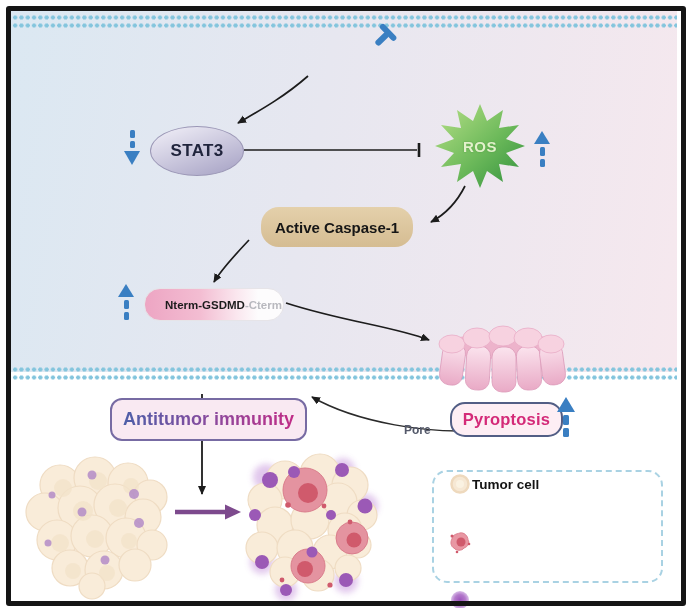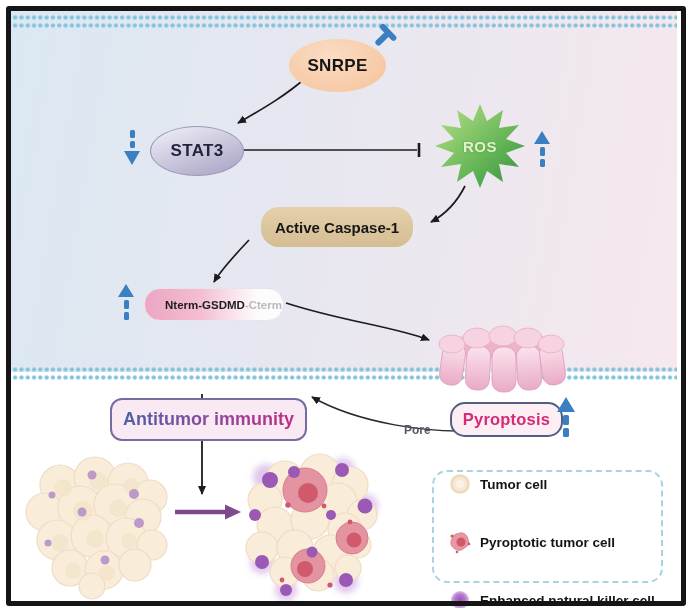--- a/index.html
+++ b/index.html
@@ -81,21 +81,21 @@
   
   .inhibitor{position:absolute;left:368px;top:25px;width:28px;height:28px;transform:rotate(46deg);z-index:3;}
   .inhibitor .bar{position:absolute;left:3px;top:2px;width:21px;height:5.5px;border-radius:3px;background:var(--accent-blue,#3a7fc2);}
   .inhibitor .stem{position:absolute;left:11px;top:6px;width:5.5px;height:16px;border-radius:3px;background:var(--accent-blue,#3a7fc2);}
   
   .legend{
     position:absolute;left:432px;top:470px;width:231px;height:113px;z-index:3;
     border:2px dashed #a9d2e3;border-radius:15px;background:#ffffff;
     display:flex;flex-direction:column;justify-content:center;gap:3px;padding:4px 0 4px 14px;box-sizing:border-box;
   }
-  .legend-row{display:flex;align-items:center;gap:8px;height:25px;margin-top:31px;}
+  .legend-row{display:flex;align-items:center;height:25px;margin-top:31px;}
   .legend-row .lbl{font-size:13.5px;font-weight:bold;color:#141414;white-space:nowrap;}
 </style>
 </head>
 <body>
 
 <div class="canvas">
 
   <div class="upper-bg"></div>
   <div class="membrane top"></div>
   <div class="membrane mid"></div>
@@ -261,23 +261,20 @@
           <circle cx="255" cy="515" r="6"></circle>
           <circle cx="331" cy="515" r="5"></circle>
         <circle cx="262" cy="562" r="7"></circle>
           <circle cx="312" cy="552" r="5.5"></circle>
           <circle cx="346" cy="580" r="7"></circle>
           <circle cx="286" cy="590" r="6"></circle>
       </g>
     </g>
   </svg>
 
-  <div class="node snrpe">
-    <span>SNRPE</span>
-  </div>
 
   <div class="inhibitor">
     <div class="bar"></div>
     <div class="stem"></div>
   </div>
 
   <div class="node stat3">
     <span>STAT3</span>
   </div>
 
@@ -337,31 +334,29 @@
       <span class="lbl">Tumor cell</span>
     </div>
     <div class="legend-row">
       <svg width="24" height="24">
         <path d="M12,3 C16,2 20,6 20,10 C22,12 20,17 16,18 C14,21 8,21 6,18 C3,17 2,12 4,9 C4,5 8,4 12,3 z" fill="#e897a3" stroke="#dd7f8e" stroke-width="1"></path>
         <circle cx="13" cy="12" r="4.5" fill="#d05a6c"></circle>
         <circle cx="4" cy="6" r="1.5" fill="#d05a6c"></circle>
           <circle cx="21" cy="14" r="1.3" fill="#d05a6c"></circle>
           <circle cx="9" cy="22" r="1.3" fill="#d05a6c"></circle>
       </svg>
-      <span class="lbl">Pyroptotic tumor cell</span>
     </div>
     <div class="legend-row">
       <svg width="24" height="24">
         <defs>
           <radialGradient id="gENK">
               <stop offset="0" stop-color="#9d55bd"></stop>
               <stop offset="0.6" stop-color="#b379cb"></stop>
               <stop offset="1" stop-color="#d9bfe8"></stop>
             </radialGradient>
         </defs>
         <circle cx="12" cy="12" r="9" fill="url(#gENK)"></circle>
       </svg>
-      <span class="lbl">Enhanced natural killer cell</span>
     </div>
   </div>
 
   <div class="frame"></div>
 </div>
 
 </body></html>

